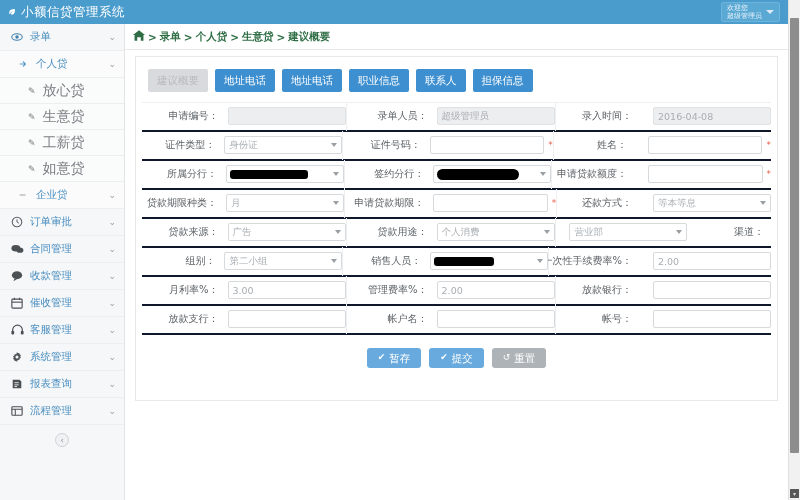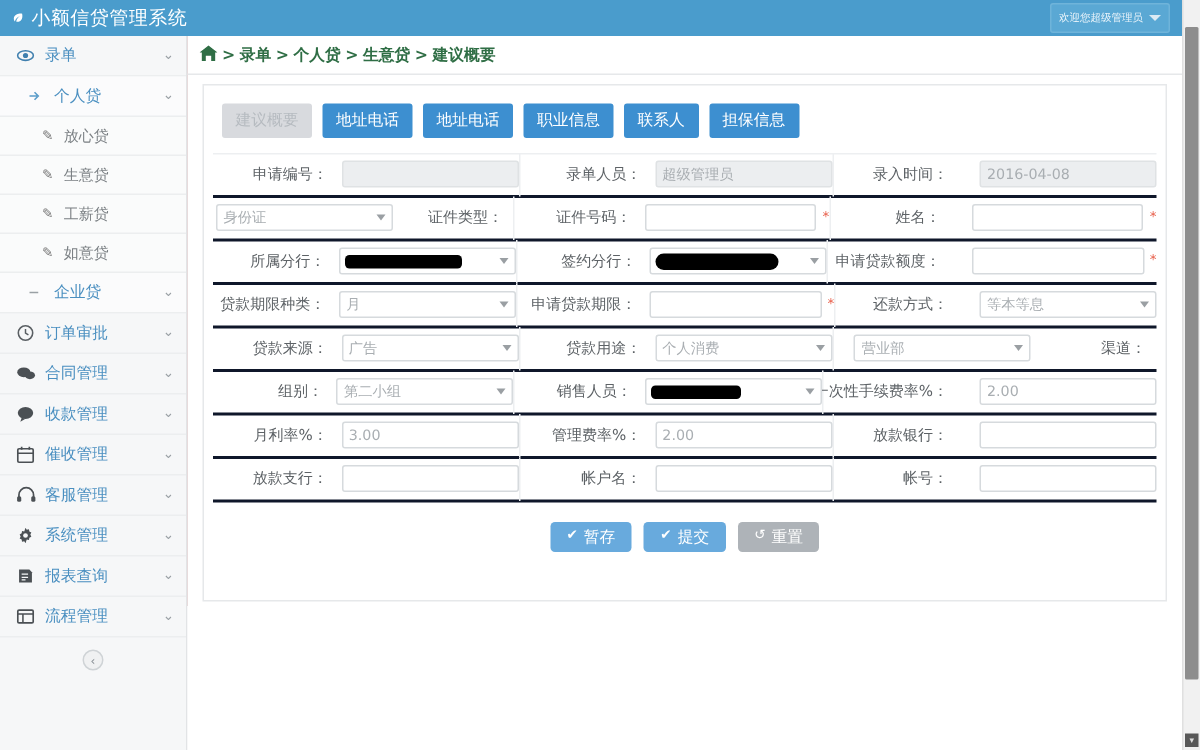--- a/index.html
+++ b/index.html
@@ -24,21 +24,21 @@
   .leaf-icon { width:14px; height:14px; display:block; }
   .brand-title {
     color:#fff; font-size:12.5px; letter-spacing:0.5px; white-space:nowrap;
   }
   .topbar-spacer { flex:1; }
   .user-box {
     margin-right:8px; background:#5aa8d4; border:1px solid #6fb4da;
     border-radius:2px; padding:1px 5px; display:flex; align-items:center; gap:4px;
     height:20px;
   }
-  .user-lines { display:flex; line-height:8.5px; }
+  .user-lines { display:flex; flex-direction:column; line-height:8.5px; }
   .user-lines span { color:#e8f3fa; font-size:7px; white-space:nowrap; }
   .caret-down {
     width:0;height:0;border-left:4px solid transparent;border-right:4px solid transparent;
     border-top:4px solid #dceaf4;
   }
 
   
   .sidebar {
     position:absolute; top:24px; left:0; width:125px; height:476px;
     background:#f6f7f8; border-right:1px solid #e2e4e6;
@@ -47,21 +47,21 @@
     height:27px; display:flex; align-items:center; padding:0 8px 0 8px;
     border-bottom:1px solid #eceeef; position:relative;
   }
   .menu-row .mi { width:18px; display:flex; align-items:center; justify-content:center; color:#6b6f73; font-size:11px;}
   .menu-row .ml { flex:1; padding-left:4px; font-size:10.5px; color:#555; white-space:nowrap; }
   .menu-row.top .ml { color:#4a8fc0; }
   .menu-row .chev { color:#9aa0a5; font-size:9px; }
   .menu-row.sub { padding-left:14px; background:#fbfbfc; }
   .menu-row.sub .ml { color:#4a8fc0; }
   .menu-row.leaf { padding-left:28px; background:#fafbfb; height:26px; }
-  .menu-row.leaf .ml { color:#7b8084; font-size:10px; }
+  .menu-row.leaf .ml { color:#7b8084; font-size:14px; }
   .pencil { font-size:9px; color:#777; margin-right:3px; }
   .collapse-wrap { height:30px; display:flex; align-items:center; justify-content:center; }
   .collapse-btn {
     width:14px;height:14px;border-radius:50%;border:1px solid #cfd3d6;background:#f0f1f2;
     display:flex;align-items:center;justify-content:center;color:#8a9095;font-size:8px;
   }
 
   
   .crumb {
     position:absolute; top:24px; left:125px; width:663px; height:26px;
@@ -349,27 +349,27 @@
             <div class="inp dis">超级管理员</div>
           </div>
           <div class="divline"></div>
           <div class="cell lab c5">录入时间：</div>
           <div class="cell fld c6">
             <div class="inp dis">2016-04-08</div>
           </div>
         </div>
 
         <div class="frow">
+          <div class="cell lab c1">证件类型：</div>
           <div class="cell fld c2">
             <div class="inp sel">
               <span>身份证</span>
               <span class="selcaret"></span>
             </div>
           </div>
-          <div class="cell lab c1">证件类型：</div>
           <div class="divline"></div>
           <div class="cell lab c3">证件号码：</div>
           <div class="cell fld c4">
             <div class="inp"></div>
             <span class="req">*</span>
           </div>
           <div class="divline"></div>
           <div class="cell lab c5">姓名：</div>
           <div class="cell fld c6">
             <div class="inp"></div>

